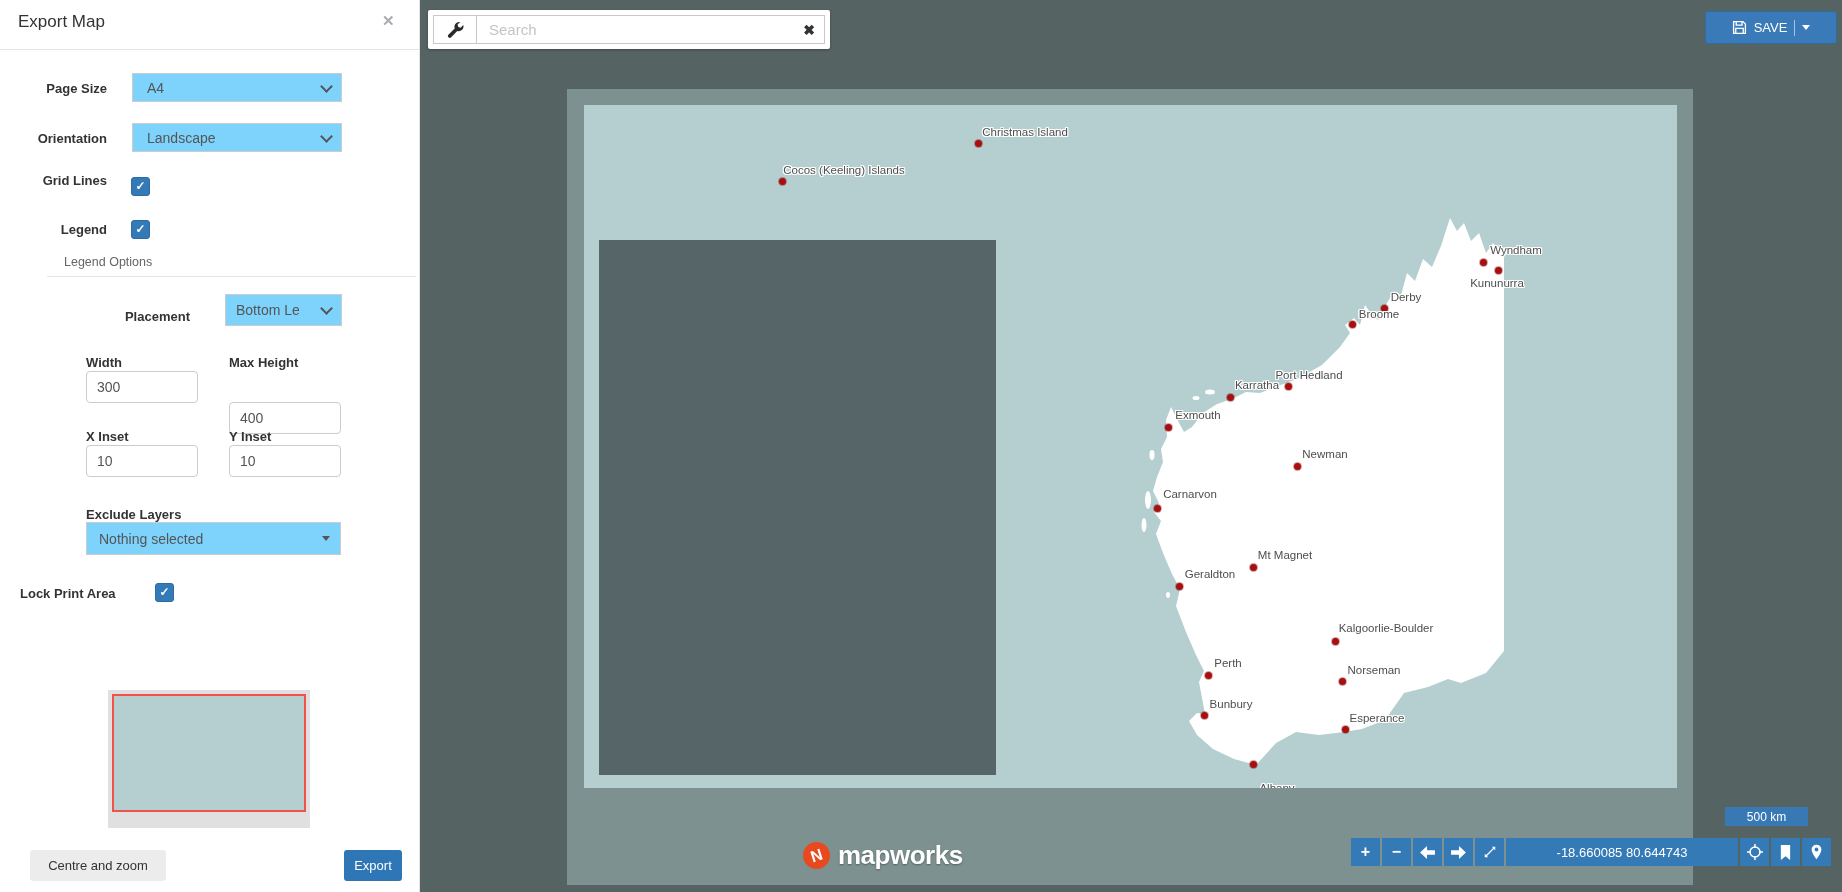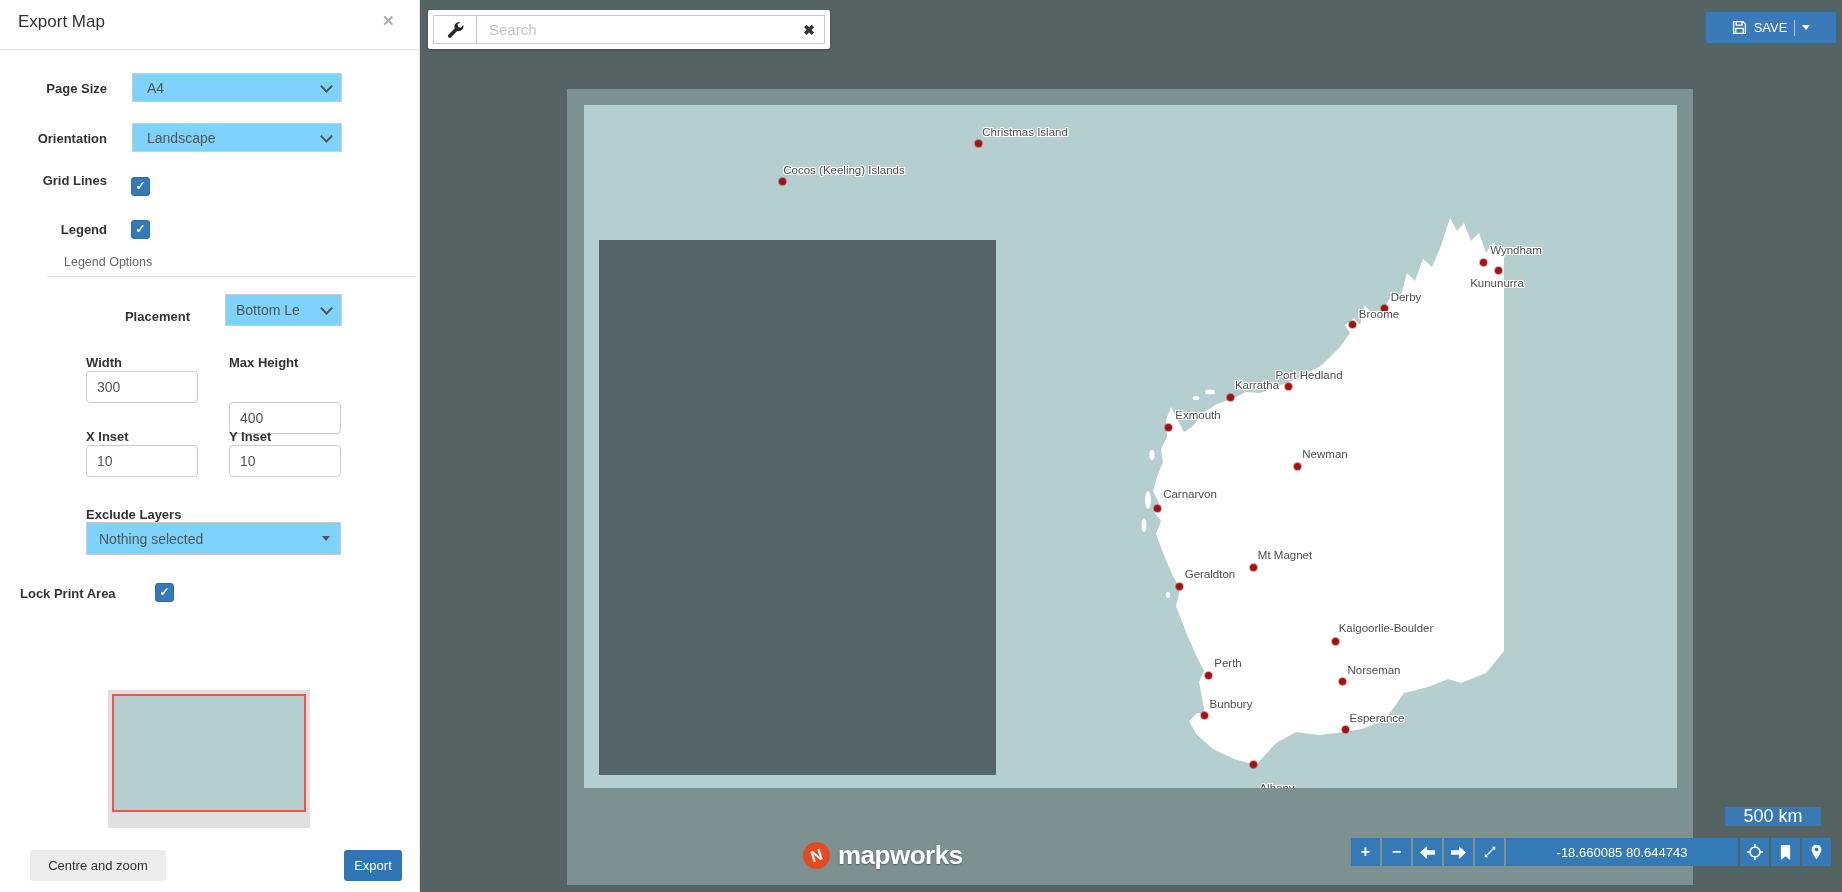--- a/index.html
+++ b/index.html
@@ -64,21 +64,21 @@
   .save-btn{left:1285px;top:11px;width:132px;height:33px;background:#3a7ab8;border:1px solid #2e6da4;
             border-radius:3px;display:flex;align-items:center;justify-content:center;gap:7px;
             color:#fff;font-size:13px;cursor:pointer;box-sizing:border-box;}
   .save-sep{width:1px;height:16px;background:rgba(255,255,255,.55);}
   .caret-down{width:0;height:0;border-left:4.5px solid transparent;border-right:4.5px solid transparent;
               border-top:5px solid #fff;}
   .dd-caret{width:0;height:0;border-left:4px solid transparent;border-right:4px solid transparent;
             border-top:5px solid #555;}
 
   
-  .scalebar{left:1305px;top:807px;width:96px;height:19px;background:#3879b5;color:#fff;font-size:18px;
+  .scalebar{left:1305px;top:807px;width:83px;height:19px;background:#3879b5;color:#fff;font-size:12px;
             display:flex;align-items:center;justify-content:center;}
   .ctrlbar{left:931px;top:838px;height:28px;display:flex;gap:2px;}
   .cbtn{width:29px;height:28px;background:#337ab7;color:#fff;display:flex;align-items:center;justify-content:center;
         font-size:16px;font-weight:bold;cursor:pointer;flex:none;}
   .coord-cell{width:232px;height:28px;background:#337ab7;color:#fff;font-size:13px;font-weight:normal;
               display:flex;align-items:center;justify-content:center;}
 
   
   .logo{left:236px;top:751px;display:flex;align-items:center;gap:8px;}
   .logo-badge{width:27px;height:27px;border-radius:50%;background:#e8491f;display:flex;align-items:center;justify-content:center;}

